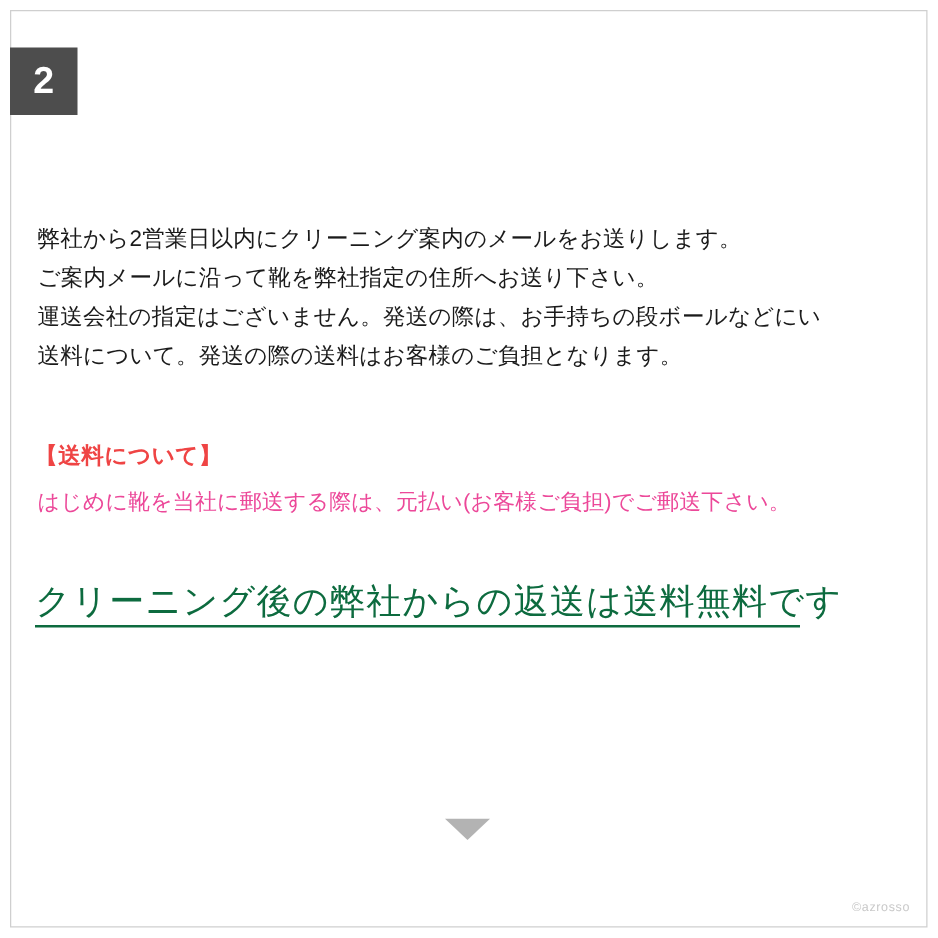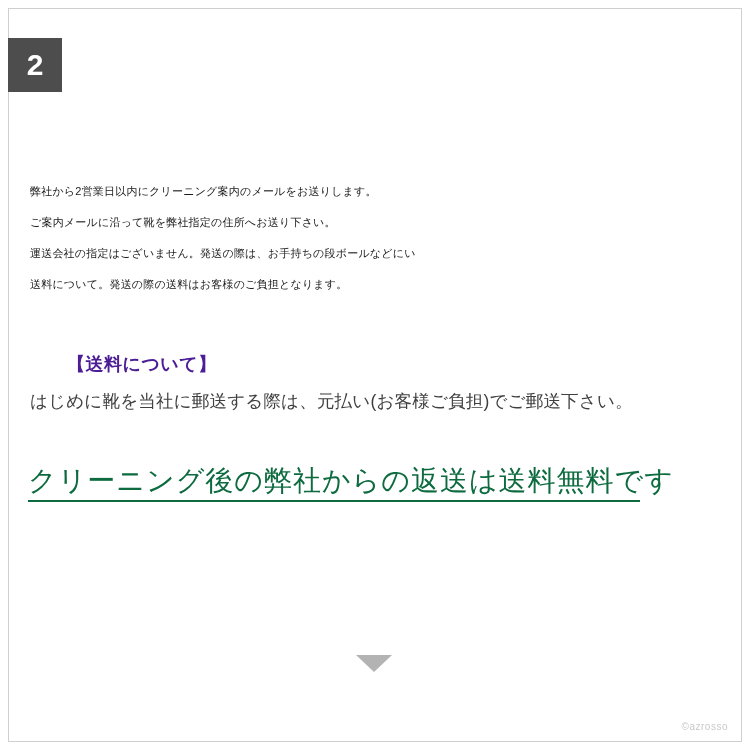--- a/index.html
+++ b/index.html
@@ -53,44 +53,43 @@
     font-size: 27px;
     color: #9b1c1c;
     letter-spacing: 2px;
     white-space: nowrap;
   }
   .body-block {
     position: absolute;
     left: 30px;
     top: 176px;
     width: 690px;
-    font-size: 11px;
+    font-size: 18px;
     color: #1a1a1a;
     line-height: 31px;
     letter-spacing: 0.2px;
   }
   .body-block div {
     white-space: nowrap;
   }
   .ship-label {
     position: absolute;
     left: 28px;
     top: 352px;
     font-size: 18px;
     font-weight: bold;
-    color: #4c1d95;
+    color: #ef4444;
     letter-spacing: 0.5px;
-    margin-left: 39px;
   }
   .ship-text {
     position: absolute;
     left: 30px;
     top: 386px;
     font-size: 17.5px;
-    color: #404040;
+    color: #ec4899;
     line-height: 30px;
     letter-spacing: 0.2px;
     white-space: nowrap;
   }
   .free-heading {
     position: absolute;
     left: 28px;
     top: 462px;
     font-size: 28px;
     color: #0d6b3f;

